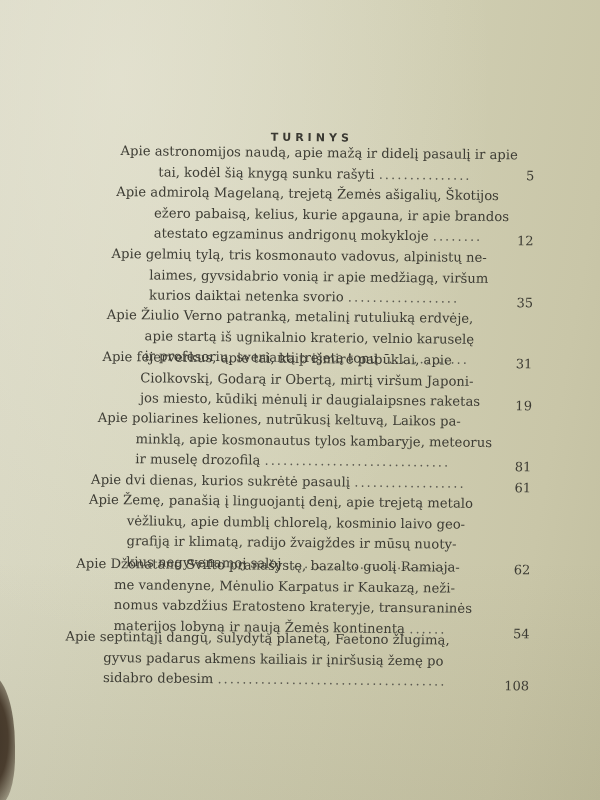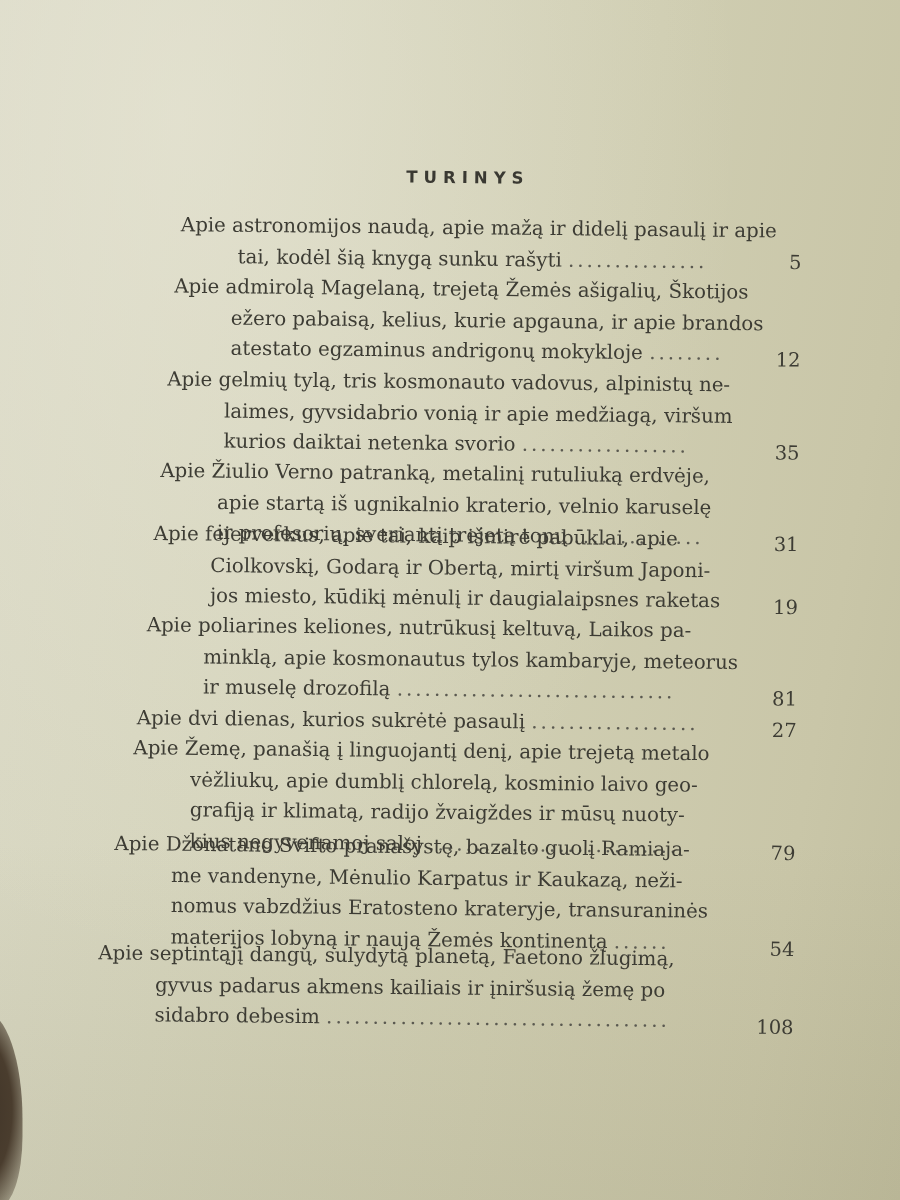--- a/index.html
+++ b/index.html
@@ -41,21 +41,21 @@
       left: 0;
       top: 0;
       width: 600px;
       height: 800px;
       transform: rotate(0.6deg);
       transform-origin: 300px 400px;
     }
     .toc-title {
       position: absolute;
       left: 268px;
-      top: 112px;
+      top: 131px;
       font-family: "DejaVu Sans", "Liberation Sans", sans-serif;
       font-size: 11px;
       letter-spacing: 4px;
       font-weight: bold;
       color: #3a3932;
     }
     .entry {
       position: absolute;
       left: 80px;
       width: 430px;
@@ -123,28 +123,28 @@
     <div class="line indent"><span>jos miesto, kūdikį mėnulį ir daugialaipsnes raketas</span><span class="page-num">19</span></div>
   </div>
 
   <div class="entry" style="top:410px; left:98px; width:412px;">
     <div class="line"><span>Apie poliarines keliones, nutrūkusį keltuvą, Laikos pa-</span></div>
     <div class="line indent"><span>minklą, apie kosmonautus tylos kambaryje, meteorus</span></div>
     <div class="line indent"><span>ir muselę drozofilą</span> <span class="dots">..............................</span><span class="page-num">81</span></div>
   </div>
 
   <div class="entry" style="top:472px; left:92px; width:418px;">
-    <div class="line"><span>Apie dvi dienas, kurios sukrėtė pasaulį</span> <span class="dots">..................</span><span class="page-num">27</span></div>
+    <div class="line"><span>Apie dvi dienas, kurios sukrėtė pasaulį</span> <span class="dots">..................</span><span class="page-num">61</span></div>
   </div>
 
   <div class="entry" style="top:492px; left:90px; width:420px;">
     <div class="line"><span>Apie Žemę, panašią į linguojantį denį, apie trejetą metalo</span></div>
     <div class="line indent"><span>vėžliukų, apie dumblį chlorelą, kosminio laivo geo-</span></div>
     <div class="line indent"><span>grafiją ir klimatą, radijo žvaigždes ir mūsų nuoty-</span></div>
-    <div class="line indent"><span>kius negyvenamoj saloj</span> <span class="dots">...........................</span><span class="page-num">79</span></div>
+    <div class="line indent"><span>kius negyvenamoj saloj</span> <span class="dots">...........................</span><span class="page-num">62</span></div>
   </div>
 
   <div class="entry" style="top:556px; left:78px; width:432px;">
     <div class="line"><span>Apie Džonatano Svifto pranašystę, bazalto guolį Ramiaja-</span></div>
     <div class="line indent"><span>me vandenyne, Mėnulio Karpatus ir Kaukazą, neži-</span></div>
     <div class="line indent"><span>nomus vabzdžius Eratosteno krateryje, transuraninės</span></div>
     <div class="line indent"><span>materijos lobyną ir naują Žemės kontinentą</span> <span class="dots">......</span><span class="page-num">54</span></div>
   </div>
 
   <div class="entry" style="top:629px; left:68px; width:442px;">

